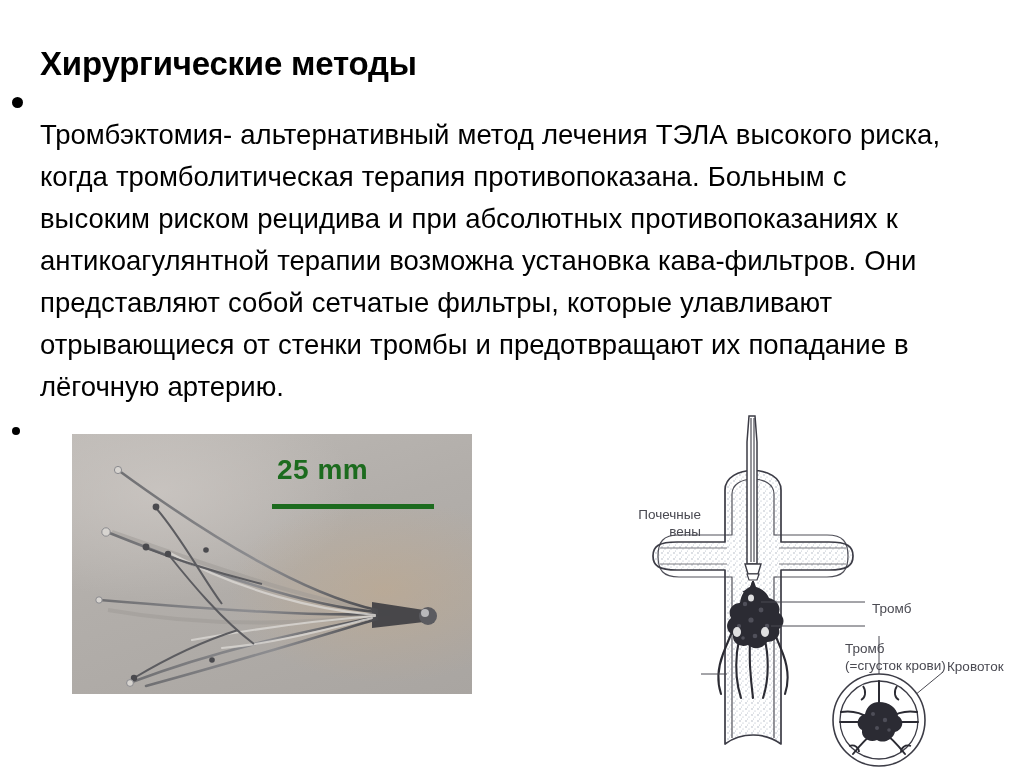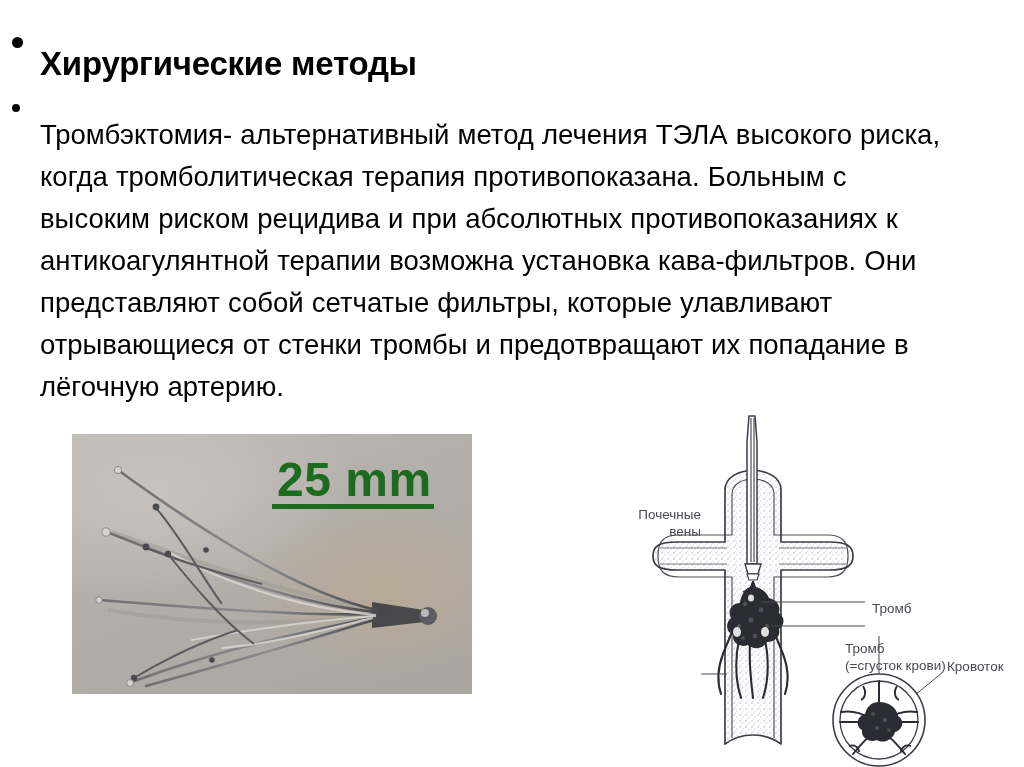--- a/index.html
+++ b/index.html
@@ -24,21 +24,21 @@
     background: #ffffff;
   }
 
   
   .title-row {
     position: absolute;
     left: 12px;
     top: 20px;
     width: 960px;
     display: flex;
-    align-items: flex-start;
+    align-items: flex-end;
   }
   .title-bullet {
     width: 11px;
     height: 11px;
     border-radius: 50%;
     background: #000;
     margin-top: 17px;
     margin-right: 17px;
     flex: 0 0 auto;
   }
@@ -51,21 +51,21 @@
     white-space: nowrap;
   }
 
   
   .body-row {
     position: absolute;
     left: 12px;
     top: 86px;
     width: 955px;
     display: flex;
-    align-items: flex-start;
+    align-items: flex-end;
   }
   .body-bullet {
     width: 8px;
     height: 8px;
     border-radius: 50%;
     background: #000;
     margin-top: 18px;
     margin-right: 20px;
     flex: 0 0 auto;
   }
@@ -99,21 +99,21 @@
   .photo svg {
     position: absolute;
     inset: 0;
     width: 100%;
     height: 100%;
   }
   .scale-label {
     position: absolute;
     left: 205px;
     top: 22px;
-    font-size: 48px;
+    font-size: 28px;
     font-weight: bold;
     color: #1c6b1e;
     letter-spacing: 0.5px;
     line-height: 1;
     font-family: "Liberation Sans", "DejaVu Sans", sans-serif;
   }
   .scale-bar {
     position: absolute;
     left: 200px;
     top: 70px;

